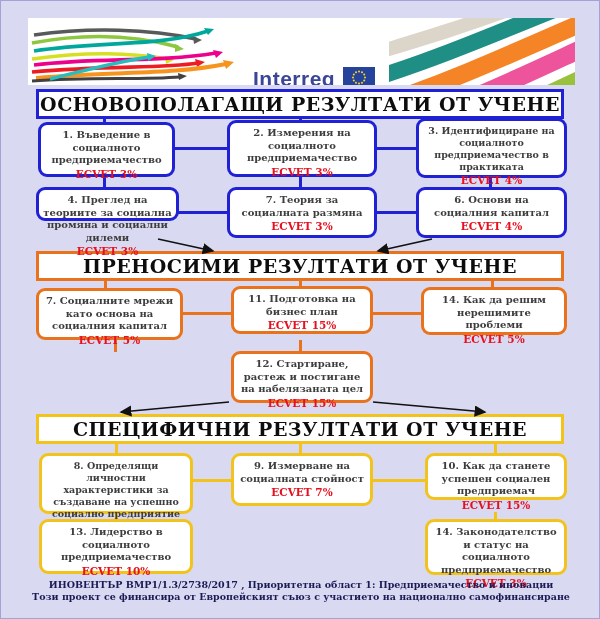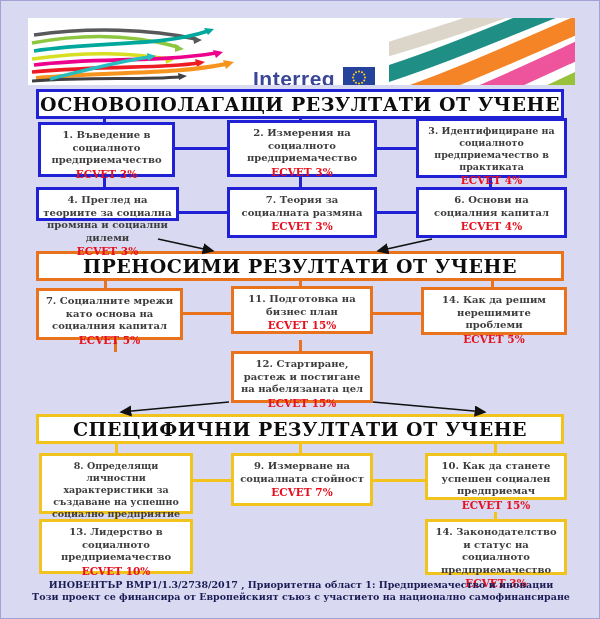--- a/index.html
+++ b/index.html
@@ -18,21 +18,21 @@
   .program{font-size:13px;font-weight:bold;color:#b91c1c;letter-spacing:2px;line-height:15px;}
   
   .stitle{position:absolute;left:35px;width:528px;height:30px;background:#fff;box-sizing:border-box;
           display:flex;align-items:center;justify-content:center;font-weight:bold;font-size:19px;color:#0d0d0d;
           letter-spacing:.5px;z-index:2;}
   .t-blue{border:3px solid #2020d4;top:88px;}
   .t-orange{border:3px solid #e9731d;top:250px;}
   .t-yellow{border:3px solid #f2c31c;top:413px;}
   
   .box{position:absolute;background:#fff;box-sizing:border-box;z-index:2;text-align:center;
-       font-weight:bold;color:#3d3d3d;font-size:10px;line-height:12.5px;padding:4px 3px 2px 3px;}
+       font-weight:bold;color:#3d3d3d;font-size:10px;line-height:12.5px;padding:4px 3px 2px 3px;border-radius:9px;}
   .box .ecvet{color:#e6101e;font-size:10.5px;margin-top:1px;}
   .blue{border:3px solid #2020d4;}
   .orange{border:3px solid #e9731d;}
   .yellow{border:3px solid #f2c31c;}
   .b1{left:37px;top:121px;width:137px;height:55px;}
   .b2{left:226px;top:119px;width:150px;height:57px;}
   .b3{left:415px;top:117px;width:151px;height:60px;font-size:9.5px;line-height:12px;}
   .b4{left:35px;top:186px;width:143px;height:34px;}
   .b5{left:226px;top:186px;width:150px;height:51px;}
   .b6{left:415px;top:186px;width:151px;height:51px;}

